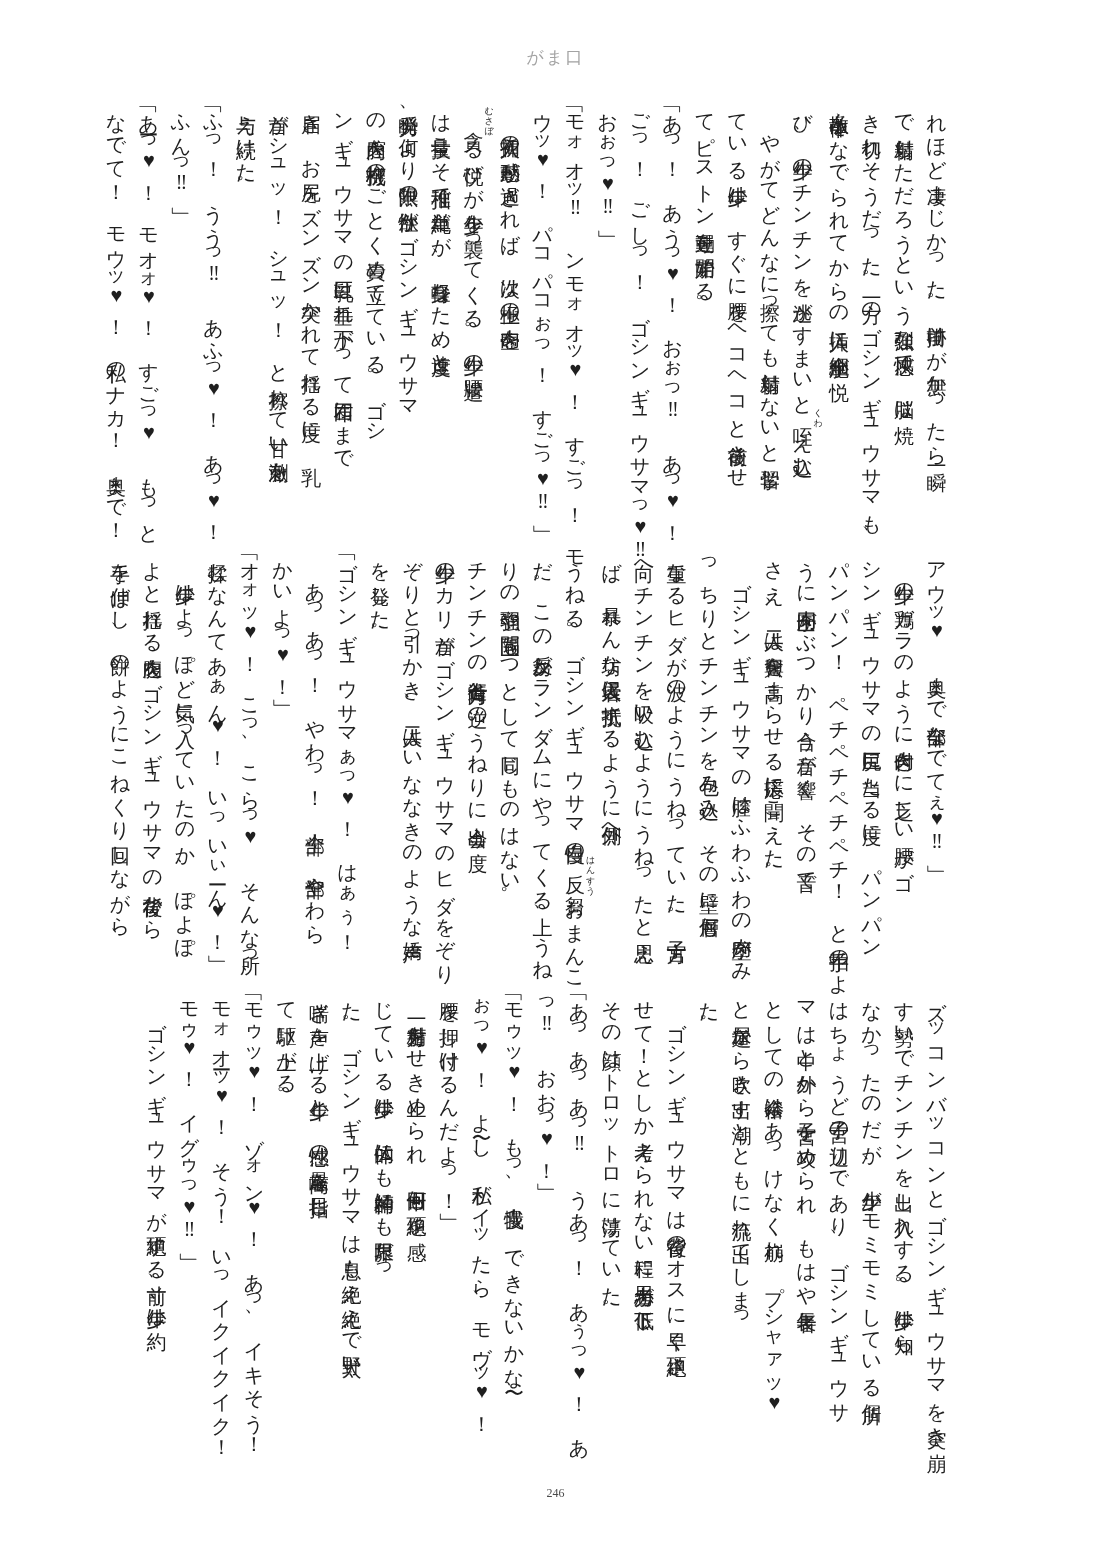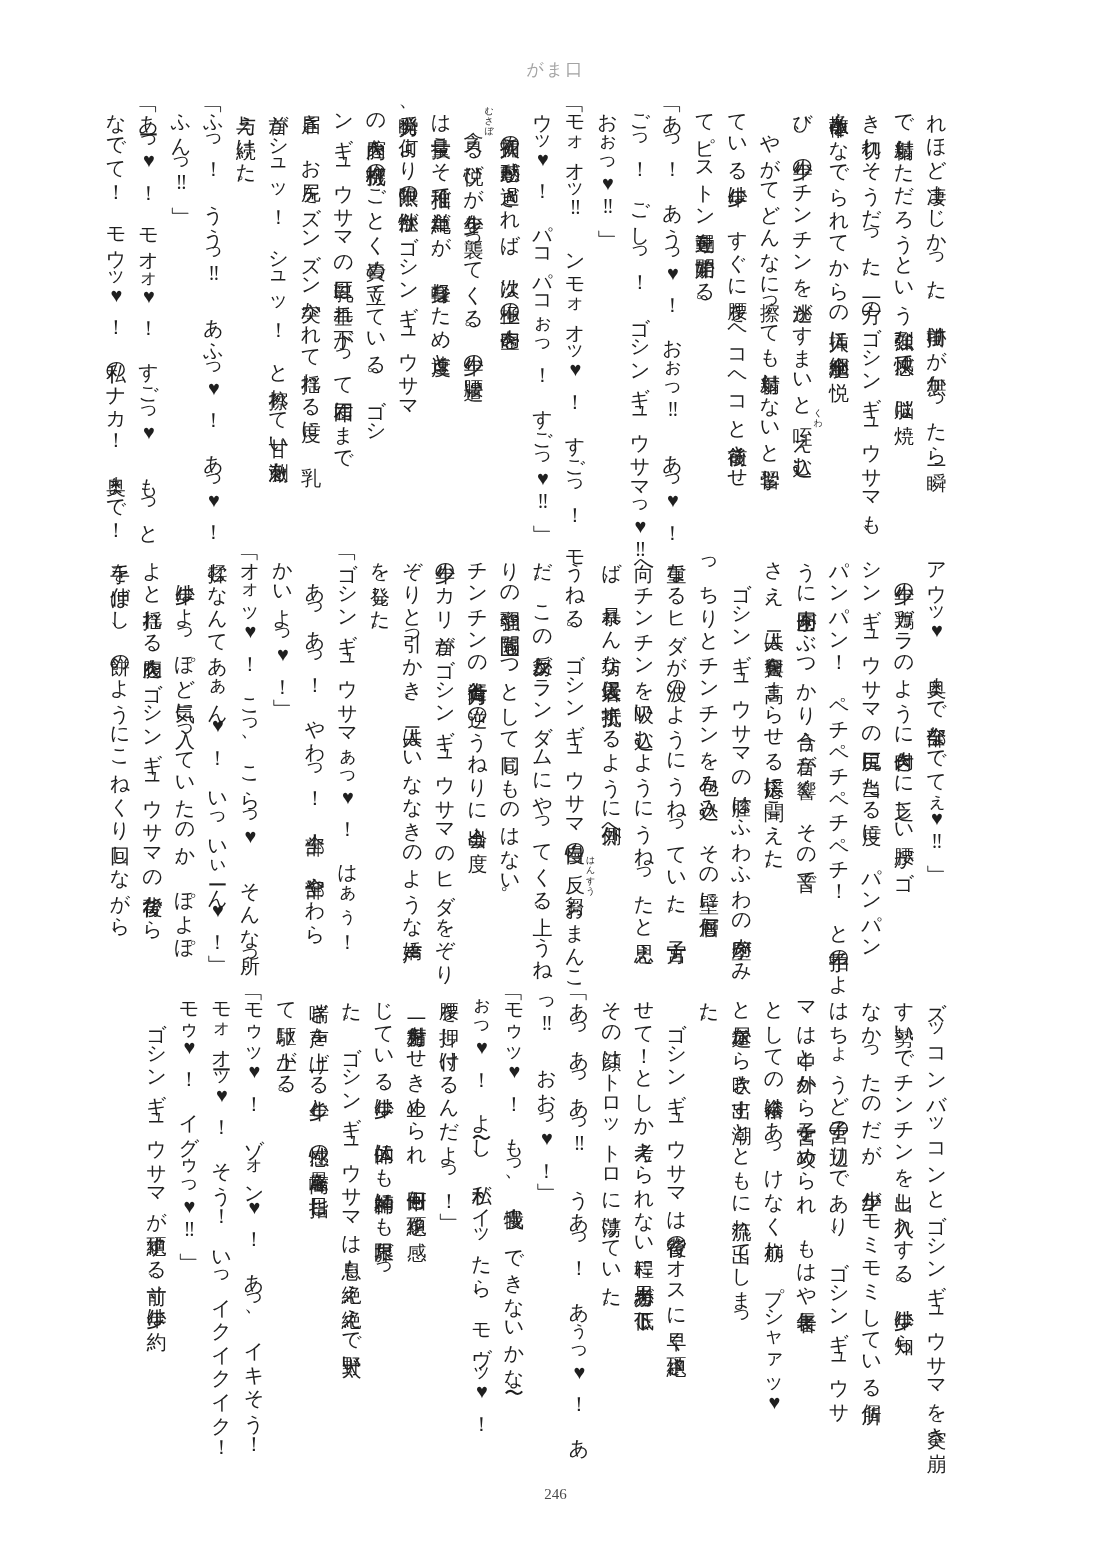--- a/index.html
+++ b/index.html
@@ -10,21 +10,21 @@
   body {
     width: 1111px;
     height: 1554px;
     position: relative;
     overflow: hidden;
     font-family: "Liberation Serif", "DejaVu Serif", serif;
     color: #1f1f1f;
   }
   .running-head {
     position: absolute;
-    top: 58px;
+    top: 46px;
     left: 0;
     width: 100%;
     text-align: center;
     font-size: 17px;
     letter-spacing: 2px;
     color: #a3a3a3;
   }
   .band {
     position: absolute;
     right: 158px;
@@ -47,21 +47,21 @@
   }
   #band-0 { top: 100px;  height: 442px; }
   #band-1 { top: 548px;  height: 462px; }
   #band-2 { top: 988px;  height: 462px; }
   .page-number {
     position: absolute;
     top: 1486px;
     left: 0;
     width: 100%;
     text-align: center;
-    font-size: 15px;
+    font-size: 12px;
     color: #4a4a4a;
   }
 </style>
 </head>
 <body>
 
 <div class="page">
   <div class="running-head">がま口</div>
 
   <div class="band" id="band-0">

